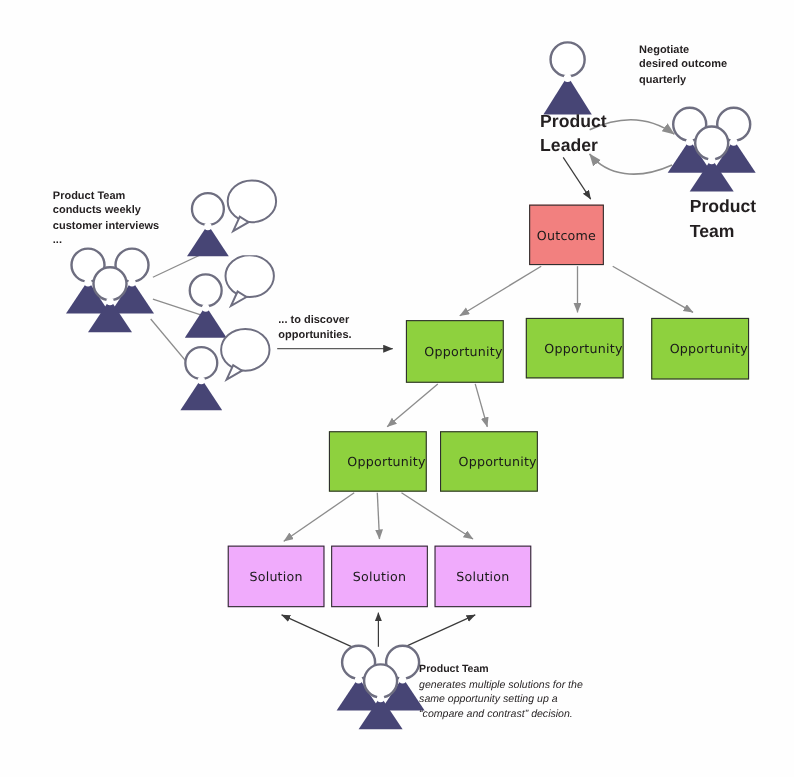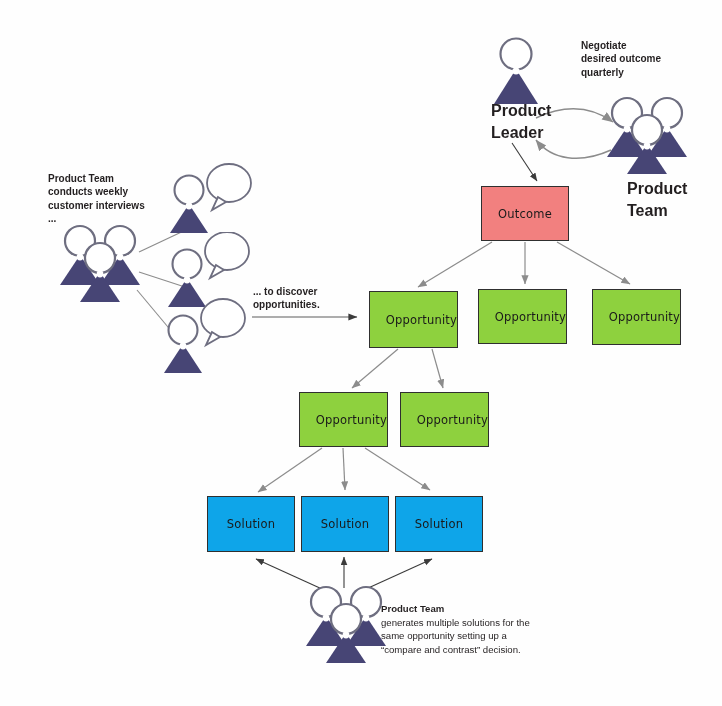--- a/index.html
+++ b/index.html
@@ -30,21 +30,21 @@
     display: flex;
     align-items: center;
     justify-content: center;
     font-size: 11.5px;
     color: #1a1a1a;
     letter-spacing: 0.2px;
     font-family: "DejaVu Sans", sans-serif;
   }
   .node.outcome  { background: #f2807f; }
   .node.opp      { background: #8ed13e; justify-content: flex-end; }
-  .node.solution { background: #0ea5e9; }
+  .node.solution { background: #f0abfc; }
 
   .caption {
     position: absolute;
     font-size: 10px;
     font-weight: bold;
     color: #231f20;
     line-height: 1.33;
     font-family: "Liberation Sans", sans-serif;
     white-space: pre-line;
   }
@@ -187,26 +187,26 @@
 
   <div class="caption" style="left:581px; top:39px; width:120px;">Negotiate
 desired outcome
 quarterly</div>
 
   <div class="caption" style="left:253px; top:285px; width:110px;">... to discover
 opportunities.</div>
 
   <div class="rich" style="left:381px; top:602px; width:220px;">
     <b>Product Team</b><br>
-    <span style="white-space: pre-line;">generates multiple solutions for the
+    <span style="white-space: pre-line; font-style: italic;">generates multiple solutions for the
 same opportunity setting up a
 “compare and contrast” decision.</span>
   </div>
 
-  <div class="node outcome" style="left:481px; top:186px; width:88px; height:55px;">
+  <div class="node outcome" style="left:481px; top:186px; width:68px; height:55px;">
     <span>Outcome</span>
   </div>
 
   <div class="node opp" style="left:369px; top:291px; width:89px; height:57px;">
     <span>Opportunity</span>
   </div>
   <div class="node opp" style="left:478px; top:289px; width:89px; height:55px;">
     <span>Opportunity</span>
   </div>
   <div class="node opp" style="left:592px; top:289px; width:89px; height:56px;">

